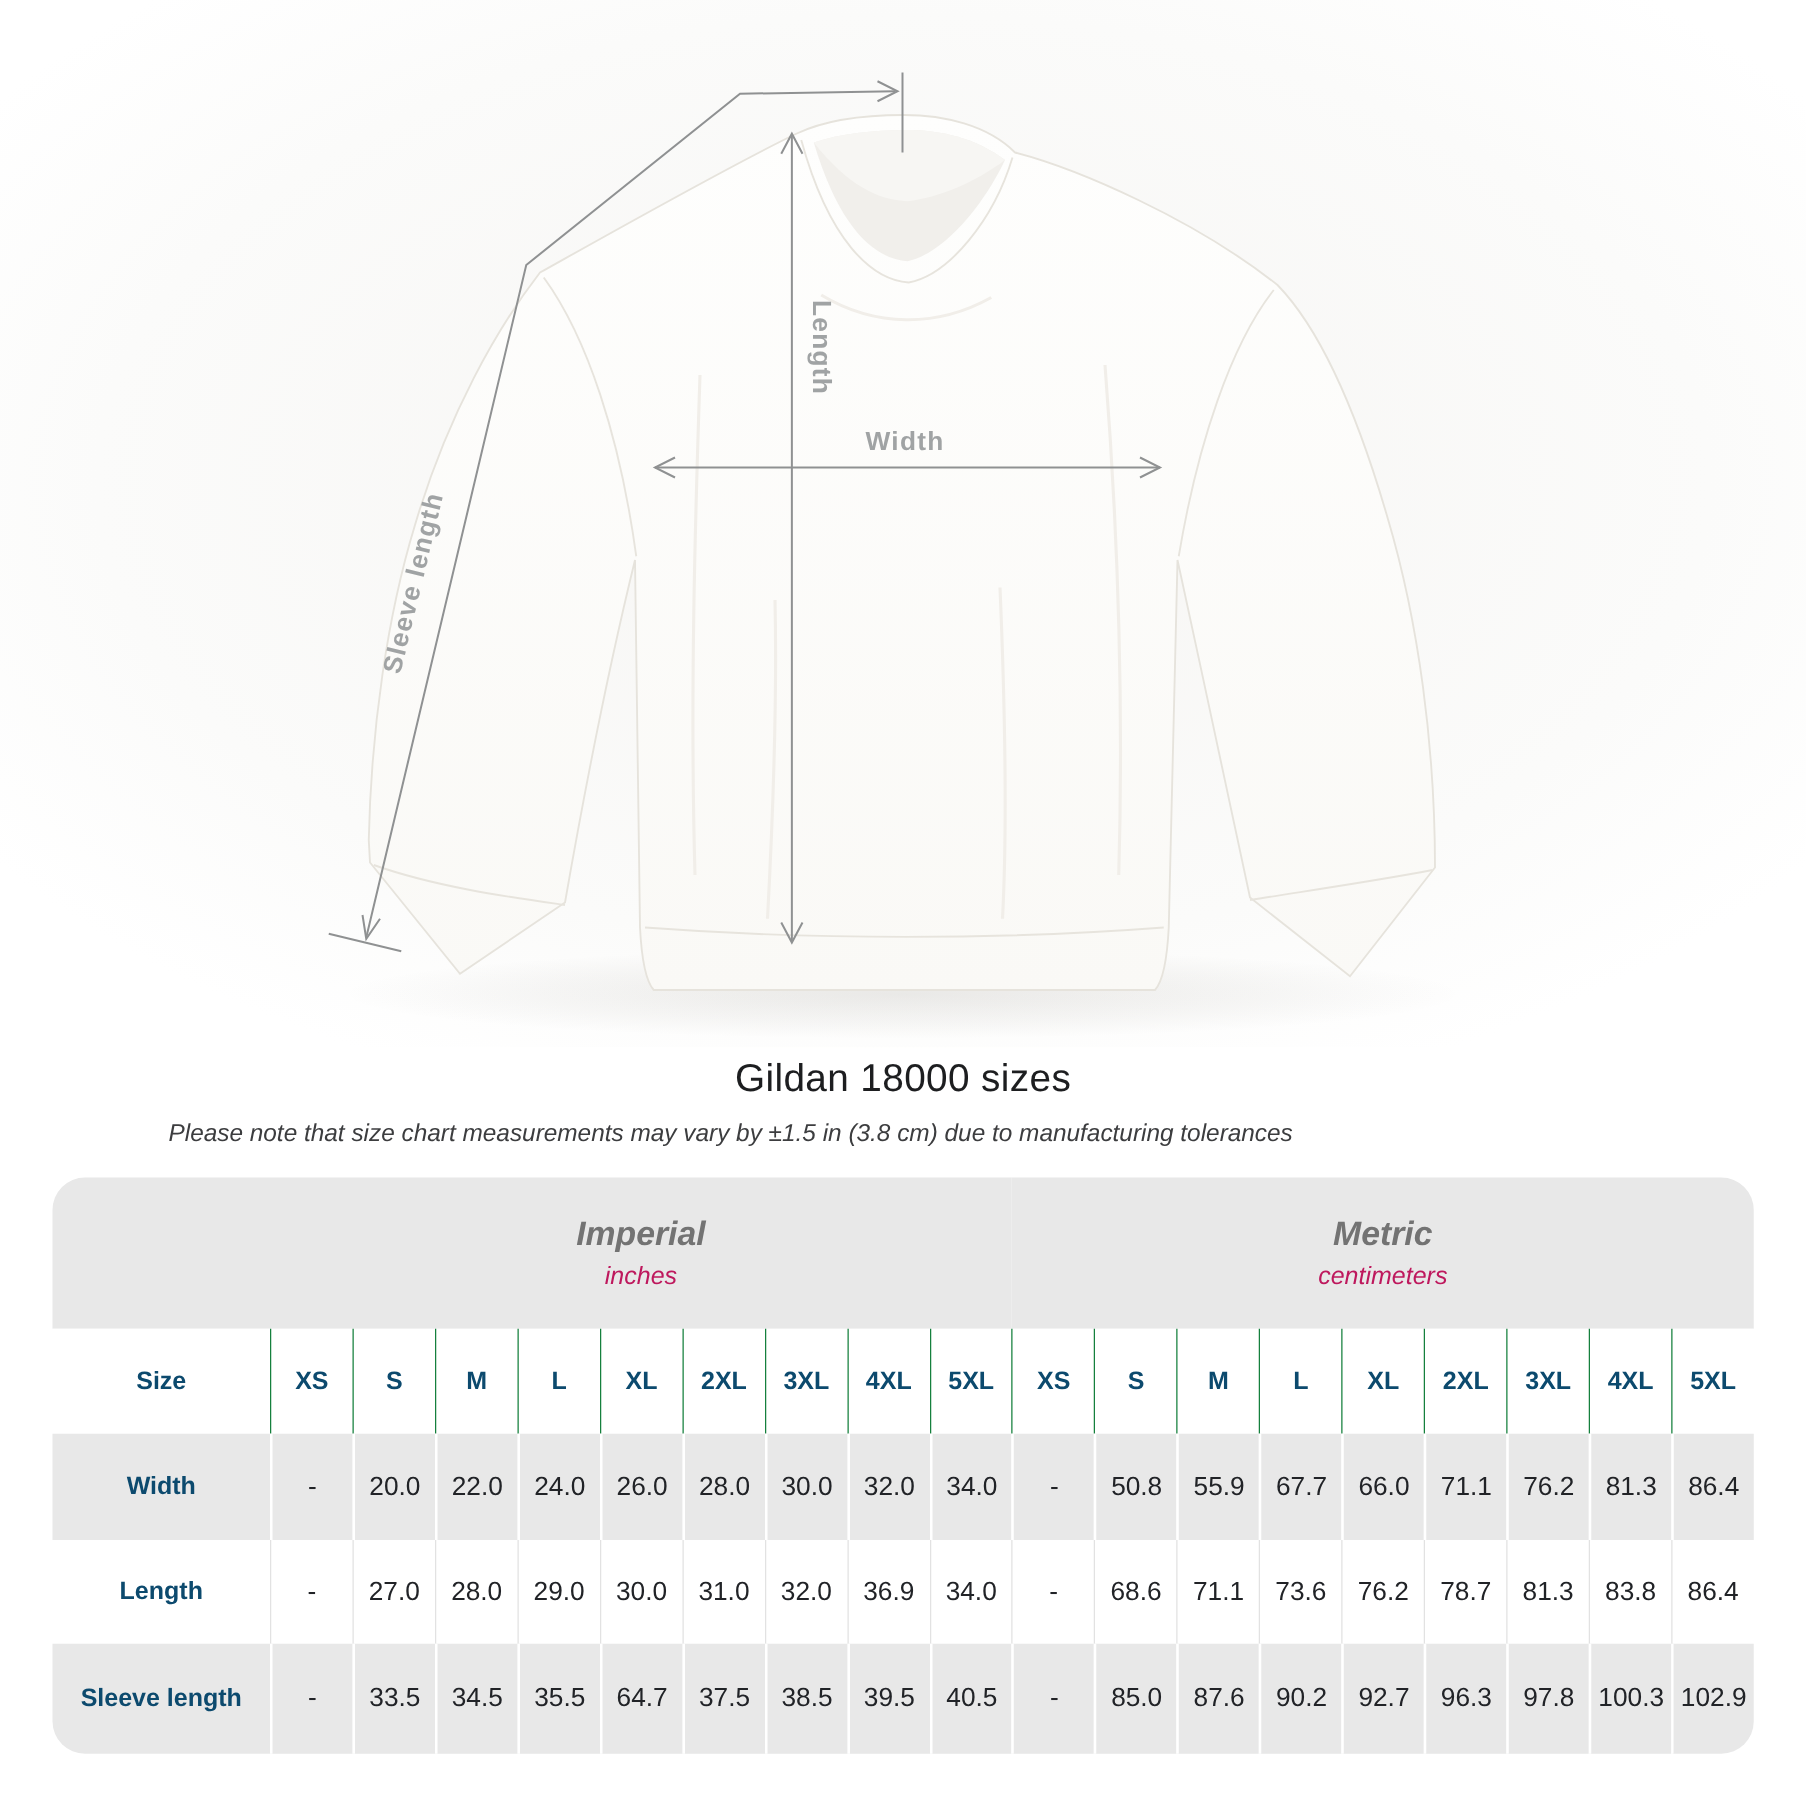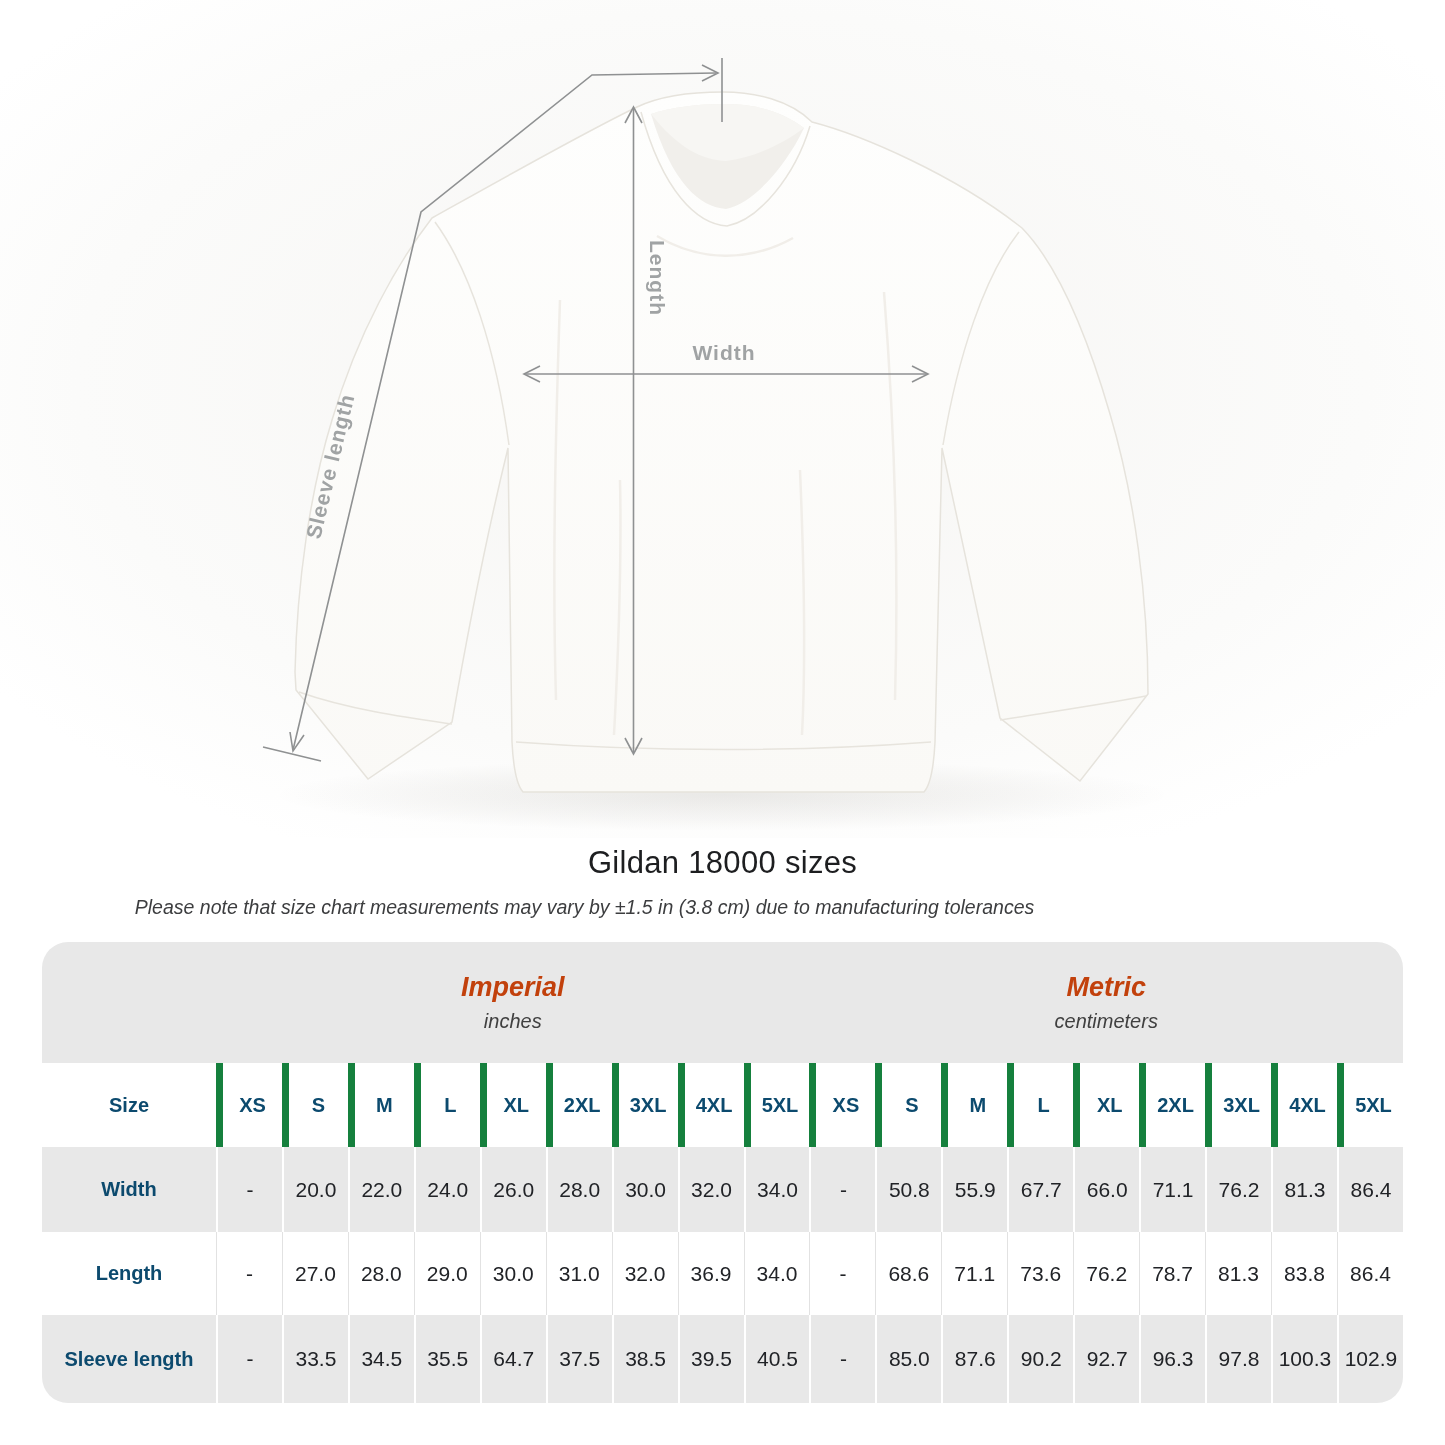--- a/index.html
+++ b/index.html
@@ -19,24 +19,24 @@
   }
   .table-wrap{position:absolute;top:942px;left:42px;width:1361px;}
   table.size-table{
     width:1361px;table-layout:fixed;border-collapse:separate;border-spacing:0;
   }
   td{vertical-align:middle;padding:0;}
   .band{background:#e8e8e8;text-align:center;height:121px;}
   .band-spacer{width:174px;}
   .corner-tl{border-top-left-radius:26px;}
   .corner-tr{border-top-right-radius:26px;}
-  .band-name{font-weight:bold;font-style:italic;font-size:27px;color:#c2410c;}
-  .band-unit{font-style:italic;font-size:20px;color:#404040;margin-top:7px;}
+  .band-name{font-weight:bold;font-style:italic;font-size:27px;color:#737373;}
+  .band-unit{font-style:italic;font-size:20px;color:#be185d;margin-top:7px;}
   #size-header-row td{height:84px;background:#ffffff;}
-  #size-header-row td + td{border-left:7px solid #15803d;}
+  #size-header-row td + td{border-left:1px solid #15803d;}
   .col-head,.rowlabel{
     font-weight:bold;font-size:20px;color:#0c4a6e;text-align:center;
   }
   .val{font-size:21px;color:#212327;text-align:center;}
   #data-rows tr td{height:85px;background:#ffffff;}
   #data-rows tr:nth-child(2) td{height:83px;}
   #data-rows tr:last-child td{height:88px;}
   #data-rows tr:nth-child(odd) td{background:#e8e8e8;}
   #data-rows tr:nth-child(odd) td + td{border-left:2px solid #ffffff;}
   #data-rows tr:nth-child(even) td + td{border-left:1px solid #e2e2e2;}

